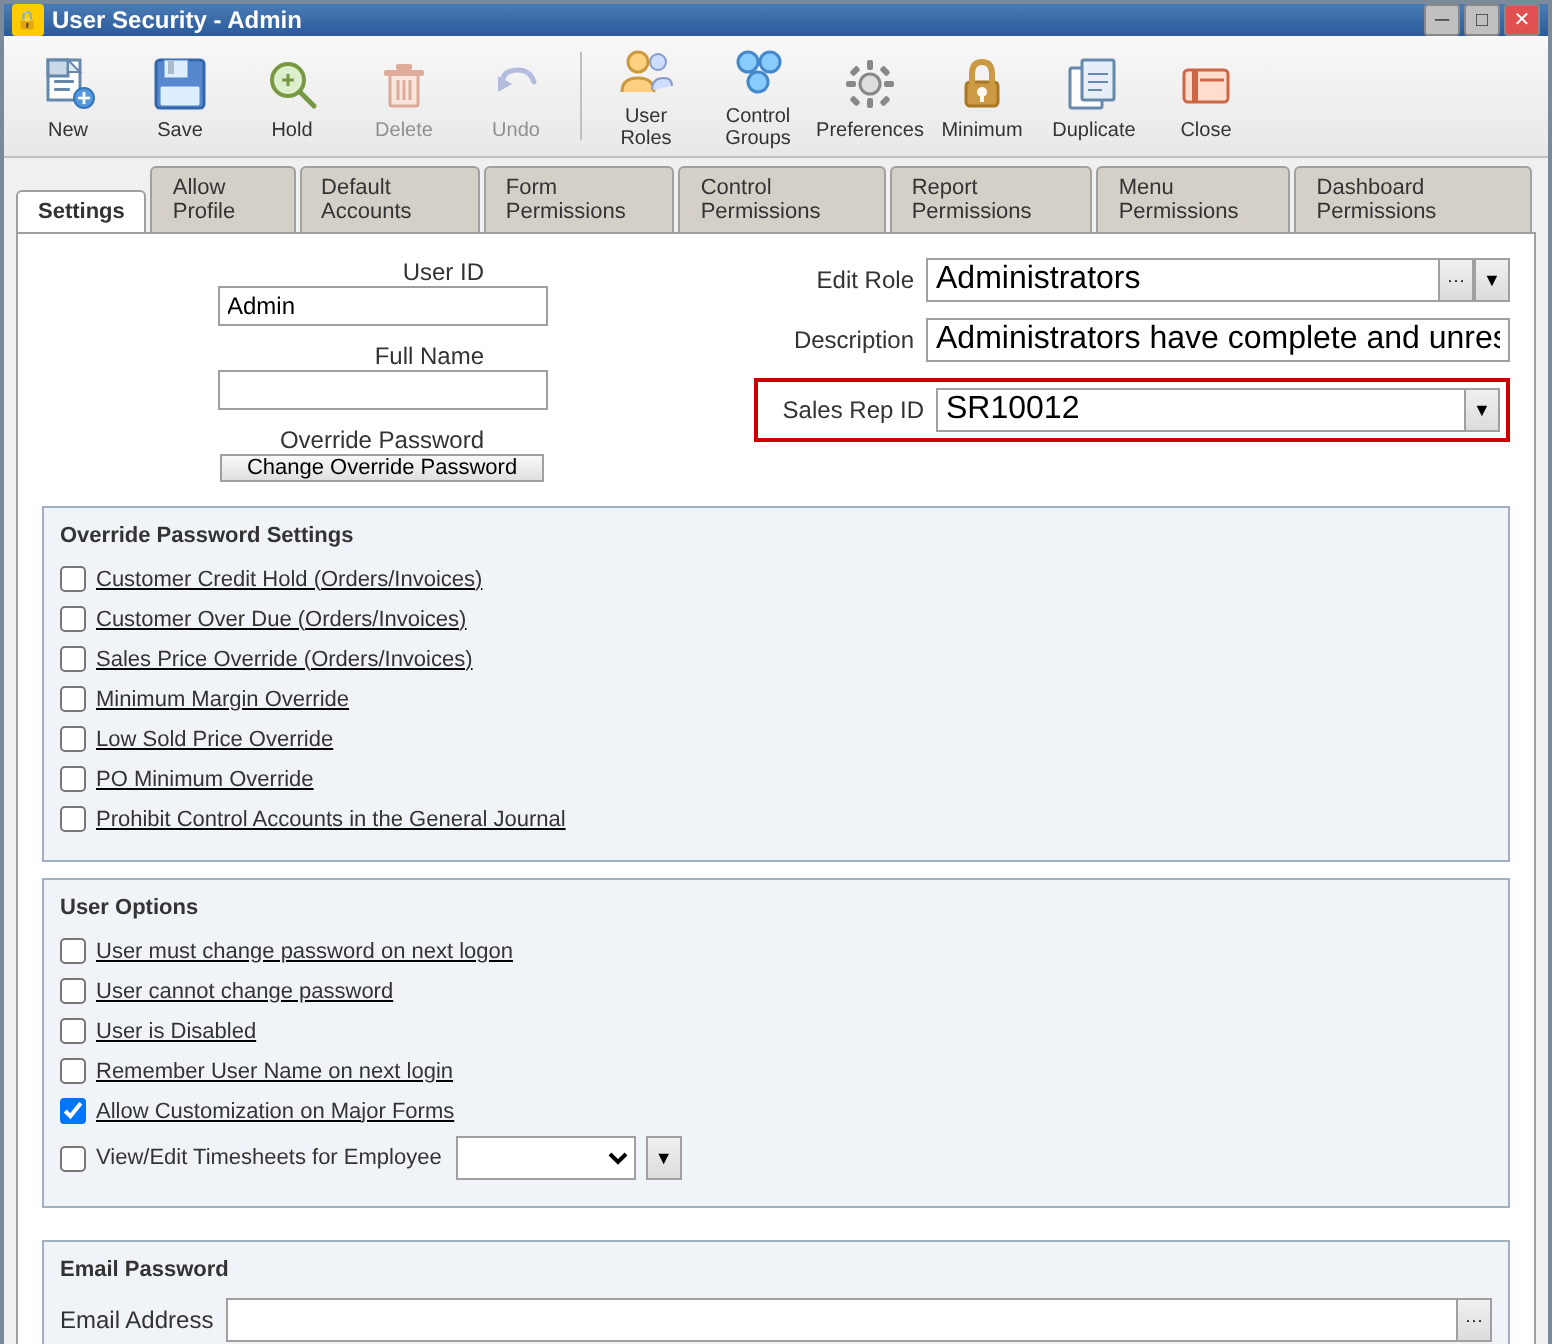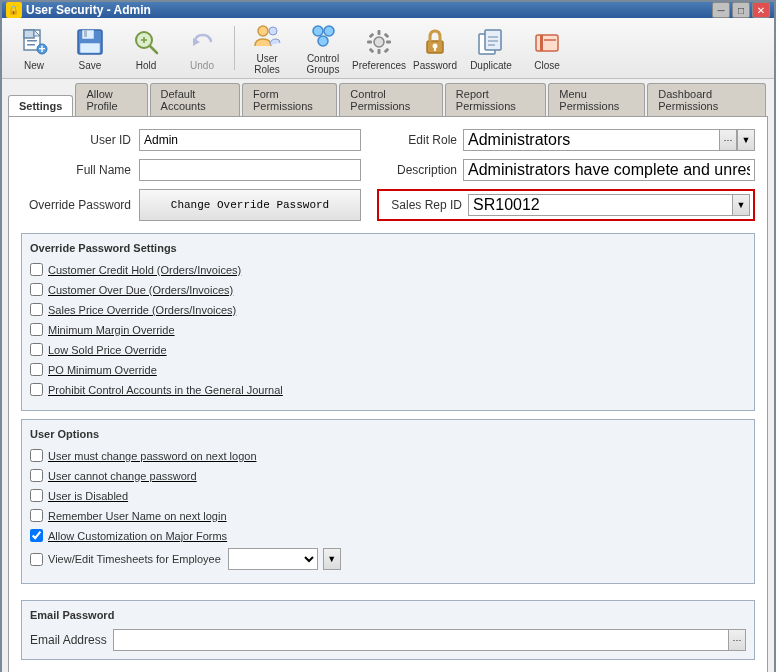--- a/index.html
+++ b/index.html
@@ -27,24 +27,24 @@
 
     
     .tabs { display: flex; align-items: flex-end; gap: 0; margin-bottom: 0; }
     .tab { padding: 4px 10px; background: #d4d0c8; border: 1px solid #a0a0a0; border-bottom: none; cursor: pointer; font-size: 11px; color: #333; border-radius: 3px 3px 0 0; margin-right: 2px; }
     .tab.active { background: #ffffff; border-color: #a0a0a0; font-weight: bold; z-index: 1; }
 
     
     .tab-panel { background: white; border: 1px solid #a0a0a0; padding: 12px; flex: 1; }
 
     
-    .form-row { display: flex; align-items: center; margin-bottom: 8px; }
+    .form-row { display: flex; align-items: center; margin-bottom: 8px; flex-direction: column; }
     .form-label { width: 110px; text-align: right; margin-right: 8px; color: #333; }
     .form-input { flex: 1; height: 22px; border: 1px solid #a0a0a0; background: white; padding: 2px 4px; font-size: 12px; }
-    .btn-change { height: 32px; padding: 0 12px; background: linear-gradient(to bottom, #f8f8f8, #e0e0e0); border: 1px solid #a0a0a0; cursor: pointer; font-size: 11px; flex: 1; font-family: Liberation Mono, monospace; }
+    .btn-change { height: 32px; padding: 0 12px; background: linear-gradient(to bottom, #f8f8f8, #e0e0e0); border: 1px solid #a0a0a0; cursor: pointer; font-size: 11px; flex: 1; }
 
     
     .two-col { display: flex; gap: 8px; margin-top: 4px; flex-direction: column; }
     .right-field { display: flex; align-items: center; margin-bottom: 8px; }
     .right-label { width: 80px; text-align: right; margin-right: 6px; color: #333; }
 
     
     .group-box { border: 1px solid #a0b0c0; background: #f0f4f8; padding: 8px; margin-bottom: 0; }
     .group-box-title { font-size: 11px; font-weight: bold; color: #333; margin-bottom: 8px; }
 
@@ -131,20 +131,33 @@
     <button class="toolbar-btn">
       <div class="toolbar-icon">
         <svg width="30" height="30" viewBox="0 0 30 30">
           <circle cx="13" cy="13" r="8" fill="#ddeecc" stroke="#779944" stroke-width="2"></circle>
           <line x1="19" y1="19" x2="26" y2="26" stroke="#779944" stroke-width="2.5" stroke-linecap="round"></line>
           <line x1="10" y1="13" x2="16" y2="13" stroke="#779944" stroke-width="1.5"></line>
           <line x1="13" y1="10" x2="13" y2="16" stroke="#779944" stroke-width="1.5"></line>
         </svg>
       </div>
       <span class="toolbar-label">Hold</span>
+    </button>
+    <button class="toolbar-btn" style="opacity:0.5;">
+      <div class="toolbar-icon">
+        <svg width="30" height="30" viewBox="0 0 30 30">
+          <rect x="8" y="10" width="14" height="16" rx="1" fill="#ffddcc" stroke="#cc6644" stroke-width="1.5"></rect>
+          <rect x="5" y="8" width="20" height="3" rx="1" fill="#cc6644"></rect>
+          <rect x="11" y="5" width="8" height="3" rx="1" fill="#cc6644"></rect>
+          <line x1="12" y1="13" x2="12" y2="23" stroke="#cc6644" stroke-width="1.5"></line>
+          <line x1="15" y1="13" x2="15" y2="23" stroke="#cc6644" stroke-width="1.5"></line>
+          <line x1="18" y1="13" x2="18" y2="23" stroke="#cc6644" stroke-width="1.5"></line>
+        </svg>
+      </div>
+      <span class="toolbar-label">Delete</span>
     </button>
     <button class="toolbar-btn" style="opacity:0.5;">
       <div class="toolbar-icon">
         <svg width="30" height="30" viewBox="0 0 30 30">
           <path d="M8 15 Q8 8 16 8 Q22 8 24 14" fill="none" stroke="#7788cc" stroke-width="2.5" stroke-linecap="round"></path>
           <polygon points="6,11 6,19 13,15" fill="#7788cc"></polygon>
         </svg>
       </div>
       <span class="toolbar-label">Undo</span>
     </button>
@@ -188,21 +201,21 @@
     </button>
     <button class="toolbar-btn">
       <div class="toolbar-icon">
         <svg width="30" height="30" viewBox="0 0 30 30">
           <rect x="7" y="14" width="16" height="12" rx="2" fill="#cc9944" stroke="#aa7722" stroke-width="1.5"></rect>
           <path d="M10 14 L10 10 Q10 4 15 4 Q20 4 20 10 L20 14" fill="none" stroke="#cc9944" stroke-width="3" stroke-linecap="round"></path>
           <circle cx="15" cy="19" r="2.5" fill="#fff8ee"></circle>
           <rect x="14" y="21" width="2" height="3" fill="#fff8ee"></rect>
         </svg>
       </div>
-      <span class="toolbar-label">Password</span>
+      <span class="toolbar-label">Minimum</span>
     </button>
     <button class="toolbar-btn">
       <div class="toolbar-icon">
         <svg width="30" height="30" viewBox="0 0 30 30">
           <rect x="3" y="7" width="16" height="20" rx="1" fill="white" stroke="#6688aa" stroke-width="1.5"></rect>
           <rect x="9" y="3" width="16" height="20" rx="1" fill="#e8eef8" stroke="#6688aa" stroke-width="1.5"></rect>
           <line x1="12" y1="10" x2="22" y2="10" stroke="#6688aa" stroke-width="1"></line>
           <line x1="12" y1="14" x2="22" y2="14" stroke="#6688aa" stroke-width="1"></line>
           <line x1="12" y1="18" x2="19" y2="18" stroke="#6688aa" stroke-width="1"></line>
         </svg>

